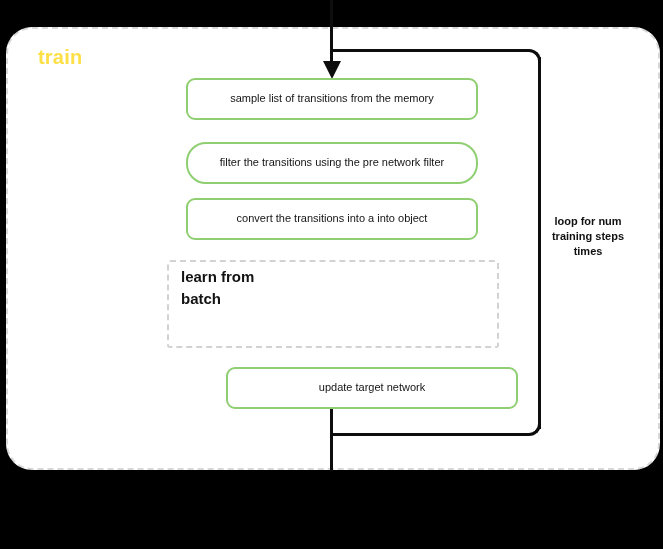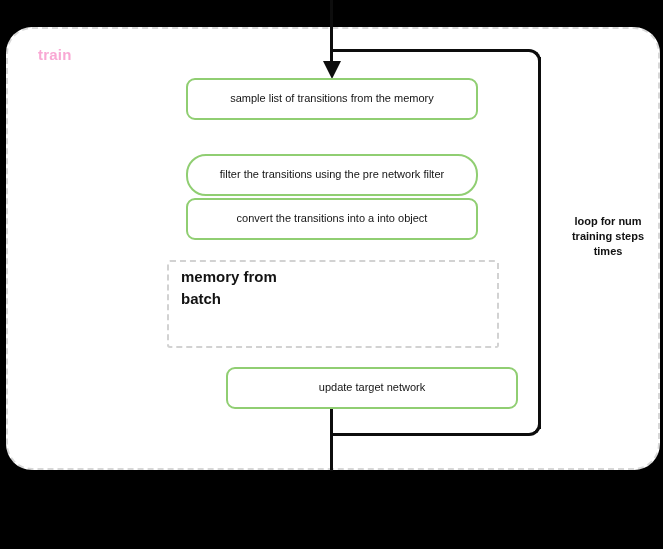--- a/index.html
+++ b/index.html
@@ -27,23 +27,23 @@
     background: #ffffff;
     border: 2px dashed #d8d8d8;
     border-radius: 26px;
     box-sizing: border-box;
   }
 
   .panel-title {
     position: absolute;
     left: 38px;
     top: 46px;
-    font-size: 15px;
+    font-size: 20px;
     font-weight: bold;
-    color: #f9a8d4;
+    color: #fde047;
     letter-spacing: 0.2px;
     white-space: nowrap;
   }
 
   
   .proc-box {
     position: absolute;
     left: 186px;
     width: 292px;
     height: 42px;
@@ -56,21 +56,21 @@
     justify-content: center;
     z-index: 5;
   }
   .proc-box .proc-label {
     font-size: 11px;
     color: #141414;
     line-height: 1.2;
     white-space: nowrap;
   }
   #box-sample  { top: 78px;  }
-  #box-filter  { top: 154px; border-radius: 20px; }
+  #box-filter  { top: 142px; border-radius: 20px; }
   #box-convert { top: 198px; }
   #box-update  { top: 367px; margin-left: 40px; }
 
   
   .subgraph {
     position: absolute;
     left: 167px;
     top: 260px;
     width: 332px;
     height: 88px;
@@ -162,21 +162,20 @@
     position: absolute;
     left: 545px;
     top: 214px;
     width: 86px;
     font-size: 11px;
     font-weight: bold;
     color: #111111;
     text-align: center;
     line-height: 1.35;
     z-index: 6;
-    margin-left: 20px;
   }
 </style>
 </head>
 <body>
 
 <div id="canvas">
 
   <div class="edge" id="edge-in-stem"></div>
   <div class="elbow" id="elbow-tr"></div>
   <div class="edge" id="edge-loop-right"></div>
@@ -194,21 +193,21 @@
 
   <div class="proc-box" id="box-filter">
     <span class="proc-label">filter the transitions using the pre network filter</span>
   </div>
 
   <div class="proc-box" id="box-convert">
     <span class="proc-label">convert the transitions into a into object</span>
   </div>
 
   <div class="subgraph">
-    <div class="subgraph-title" style="white-space: pre-line;">memory from
+    <div class="subgraph-title" style="white-space: pre-line;">learn from
 batch</div>
   </div>
 
   <div class="proc-box" id="box-update">
     <span class="proc-label">update target network</span>
   </div>
 
   <div class="loop-caption" style="white-space: pre-line;">loop for num
 training steps
 times</div>

